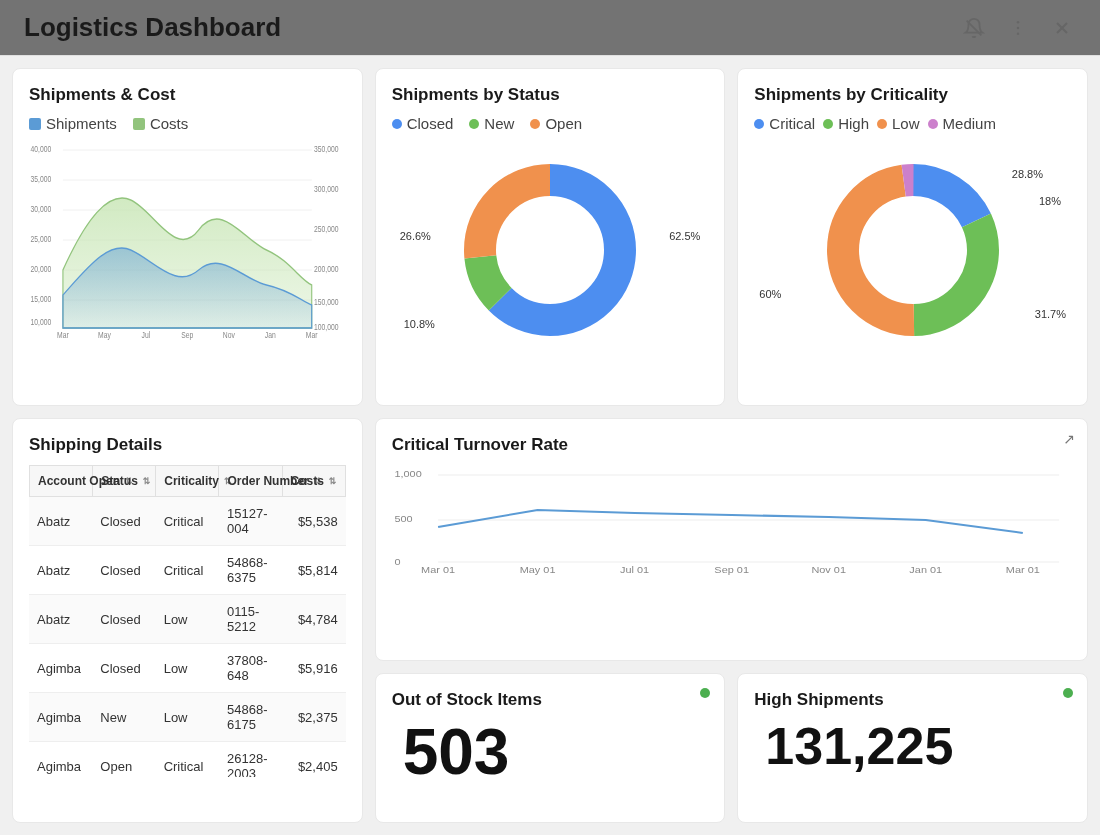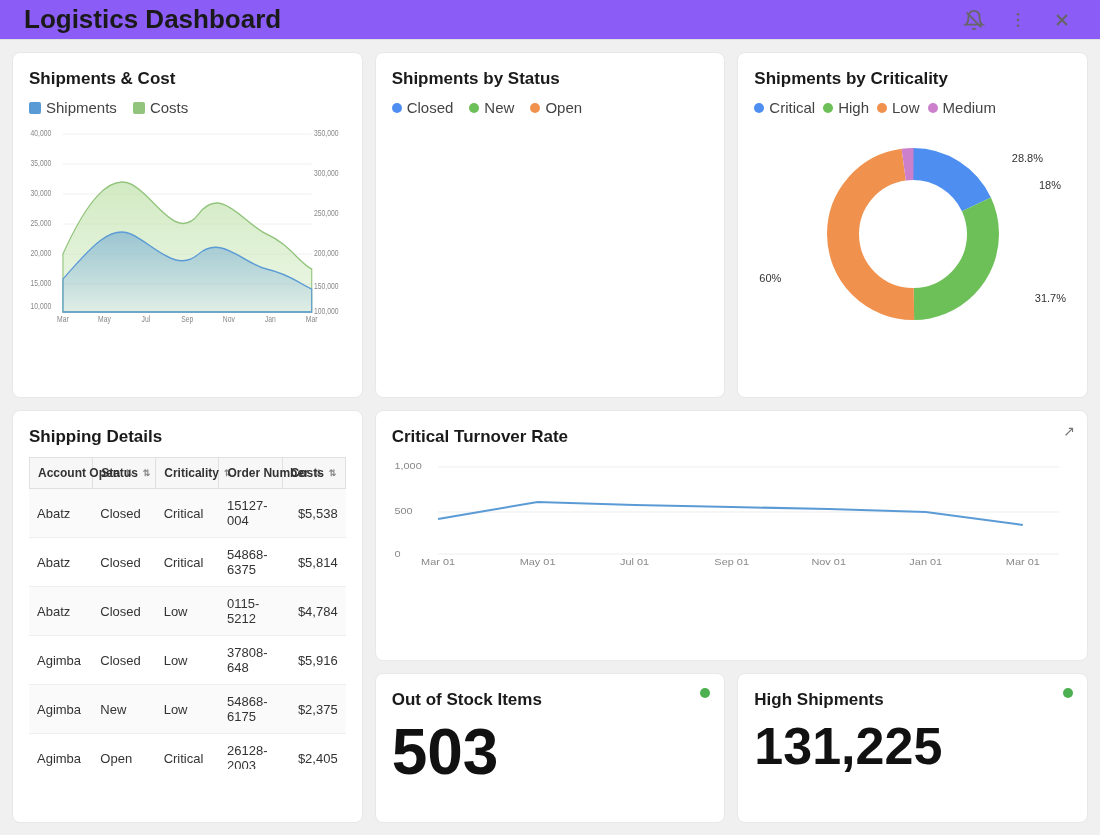--- a/index.html
+++ b/index.html
@@ -11,22 +11,22 @@
       overflow: hidden;
     }
     .app-container {
       background: #f0f0f0;
       width: 1100px;
       height: 835px;
       display: flex;
       flex-direction: column;
     }
     .header {
-      background: #8b5cf6;
-      padding: 4px 24px;
+      background: #737373;
+      padding: 12px 24px;
       display: flex;
       align-items: center;
       justify-content: space-between;
       border-bottom: 1px solid #e0e0e0;
     }
     .header-title {
       font-size: 26px;
       font-weight: 700;
       color: #1a1a1a;
     }
@@ -183,20 +183,21 @@
       display: flex;
       align-items: center;
       gap: 2px;
     }
     .kpi-value {
       font-size: 64px;
       font-weight: 800;
       color: #111;
       line-height: 1;
       margin-top: 8px;
+      margin-left: 11px;
     }
     .kpi-dot {
       width: 10px;
       height: 10px;
       border-radius: 50%;
       background: #4caf50;
       position: absolute;
       top: 14px;
       right: 14px;
     }
@@ -314,20 +315,33 @@
           <span>Closed</span>
         </div>
         <div class="legend-item">
           <div class="legend-dot-round" style="background:#6dbf57;"></div>
           <span>New</span>
         </div>
         <div class="legend-item">
           <div class="legend-dot-round" style="background:#f0914d;"></div>
           <span>Open</span>
         </div>
+      </div>
+      <div class="donut-container">
+        <svg width="180" height="180" viewBox="0 0 180 180">
+
+          <circle cx="90" cy="90" r="70" fill="none" stroke="#4d8ef0" stroke-width="32" stroke-dasharray="274.9 164.9" stroke-dashoffset="0" transform="rotate(-90 90 90)"></circle>
+          <circle cx="90" cy="90" r="70" fill="none" stroke="#6dbf57" stroke-width="32" stroke-dasharray="47.5 392.3" stroke-dashoffset="-274.9" transform="rotate(-90 90 90)"></circle>
+          <circle cx="90" cy="90" r="70" fill="none" stroke="#f0914d" stroke-width="32" stroke-dasharray="116.9 322.9" stroke-dashoffset="-322.4" transform="rotate(-90 90 90)"></circle>
+          <circle cx="90" cy="90" r="40" fill="white"></circle>
+        </svg>
+
+        <span class="donut-label" style="left:8px; top:90px;">26.6%</span>
+        <span class="donut-label" style="left:12px; bottom:30px;">10.8%</span>
+        <span class="donut-label" style="right:8px; top:90px;">62.5%</span>
       </div>
     </div>
 
     <div class="card" style="grid-column:3/4; grid-row:1;">
       <div class="card-title">Shipments by Criticality</div>
       <div class="legend" style="flex-wrap:wrap; gap:8px;">
         <div class="legend-item">
           <div class="legend-dot-round" style="background:#4d8ef0;"></div>
           <span>Critical</span>
         </div>

